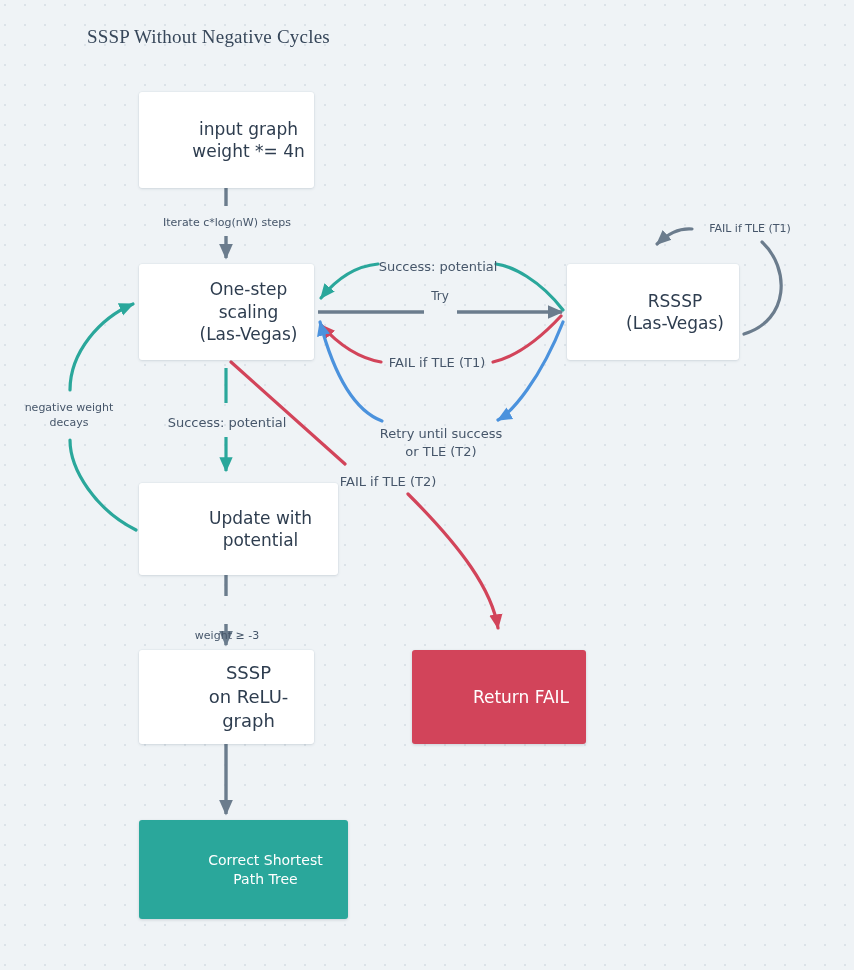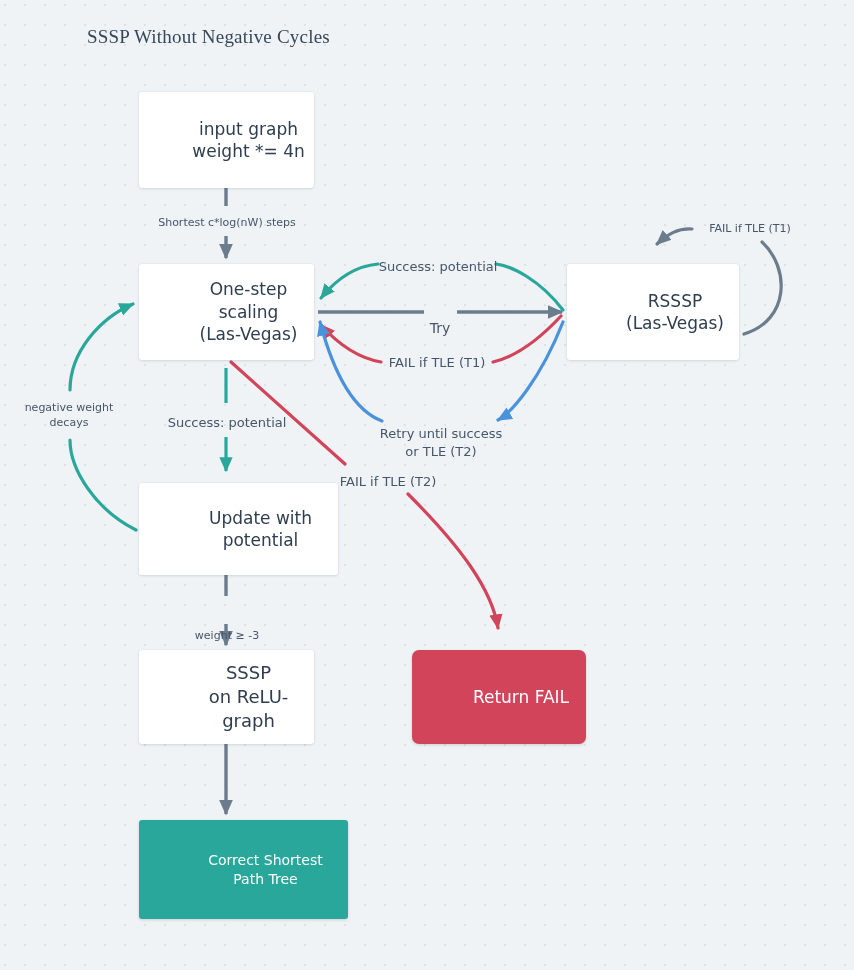--- a/index.html
+++ b/index.html
@@ -160,28 +160,28 @@
 
 <div class="node node-plain" style="left:567px;top:264px;width:172px;height:96px;font-size:17px;">RSSSP
 (Las-Vegas)</div>
 
 <div class="node node-plain" style="left:139px;top:483px;width:199px;height:92px;font-size:17px;">Update with
 potential</div>
 
 <div class="node node-plain" style="left:139px;top:650px;width:175px;height:94px;font-size:18px;">SSSP
 on ReLU-graph</div>
 
-<div class="node node-fail" style="left:412px;top:650px;width:174px;height:94px;font-size:17px;border-radius:7px;">Return FAIL</div>
+<div class="node node-fail" style="left:412px;top:650px;width:174px;height:94px;font-size:17px;">Return FAIL</div>
 
 <div class="node node-ok" style="left:139px;top:820px;width:209px;height:99px;font-size:14px;">Correct Shortest
 Path Tree</div>
 
-<div class="edge-label" style="left:127px;top:216px;width:200px;font-size:11px;">Shortest c*log(nW) steps</div>
+<div class="edge-label" style="left:127px;top:216px;width:200px;font-size:11px;">Iterate c*log(nW) steps</div>
 
-<div class="edge-label" style="left:410px;top:319px;width:60px;font-size:14px;">Try</div>
+<div class="edge-label" style="left:410px;top:288px;width:60px;font-size:12px;">Try</div>
 
 <div class="edge-label" style="left:368px;top:258px;width:140px;font-size:13px;">Success: potential</div>
 
 <div class="edge-label" style="left:372px;top:354px;width:130px;font-size:13px;">FAIL if TLE (T1)</div>
 
 <div class="edge-label" style="left:694px;top:222px;width:112px;font-size:11px;">FAIL if TLE (T1)</div>
 
 <div class="edge-label" style="left:368px;top:425px;width:146px;font-size:13px;">Retry until success
 or TLE (T2)</div>
 

